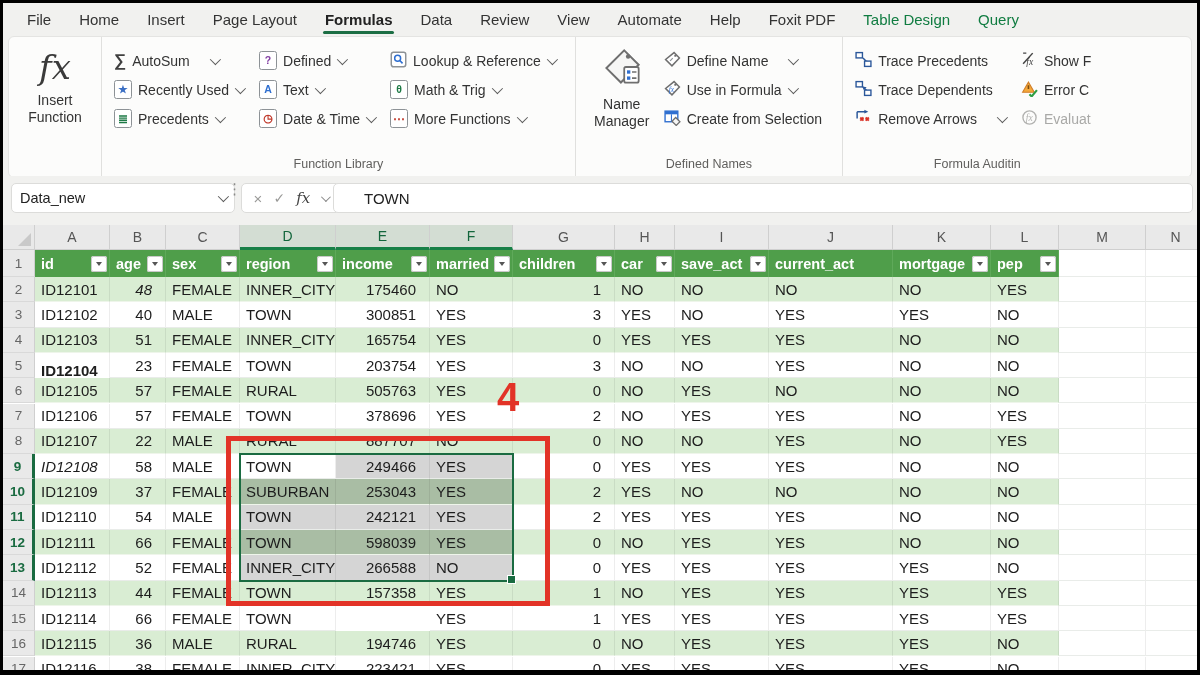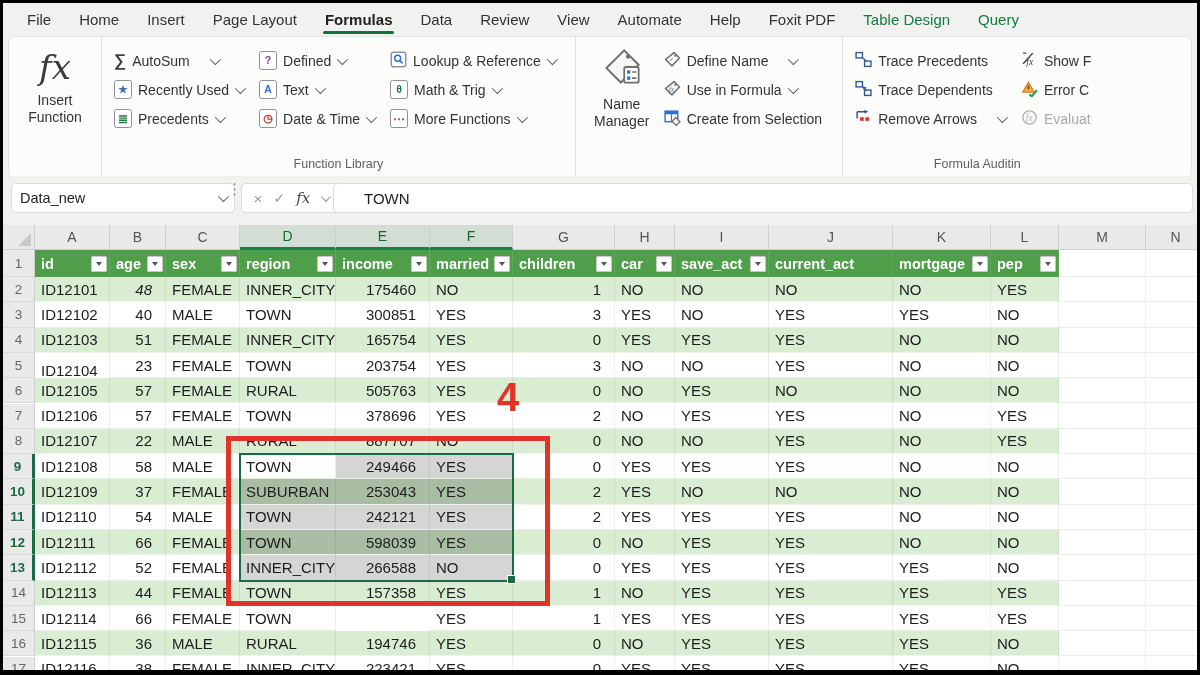--- a/index.html
+++ b/index.html
@@ -214,20 +214,21 @@
                 <span><svg class="icn" viewBox="0 0 16 16" width="17" height="17">
                     <rect x="1" y="2" width="12" height="10" fill="#fff" stroke="#2f6fd0" stroke-width="1.3"></rect>
                     <rect x="1" y="2" width="12" height="3" fill="#2f6fd0"></rect>
                     <line x1="7" y1="5" x2="7" y2="12" stroke="#2f6fd0" stroke-width="1"></line>
                     <path d="M11 8 L15 12 L11.5 15.5 L7.5 11.5 Z" fill="#f6f6f5" stroke="#6f6f6f" stroke-width="1.2"></path>
                   </svg></span>
                 <span>Create from Selection</span>
               </div>
             </div>
           </div>
+          <div class="rgroup-caption">Defined Names</div>
         </div>
         <div class="rgroup">
           <div class="rgroup-body">
             <div class="ribcol">
               <div class="ribbtn">
                 <span><svg class="icn" viewBox="0 0 16 16" width="17" height="17">
                     <rect x="1" y="1.5" width="6" height="5" fill="#fff" stroke="#2b579a" stroke-width="1.3"></rect>
                     <line x1="7.5" y1="6.5" x2="12" y2="11" stroke="#2b579a" stroke-width="1.4"></line>
                     <path d="M13.5 12.5 L9.5 11.8 L12.2 9 Z" fill="#2b579a"></path>
                     <rect x="9" y="9.5" width="6" height="5" fill="#fff" stroke="#2b579a" stroke-width="1.3"></rect>
@@ -446,21 +447,21 @@
           <div class="cell band" style="width: 60px; height: 25.3px;">YES</div>
           <div class="cell band" style="width: 94px; height: 25.3px;">YES</div>
           <div class="cell band" style="width: 124px; height: 25.3px;">YES</div>
           <div class="cell band" style="width: 98px; height: 25.3px;">NO</div>
           <div class="cell band" style="width: 68px; height: 25.3px;">NO</div>
           <div class="cell empty" style="width: 87px; height: 25.3px;"></div>
           <div class="cell empty" style="width: 60px; height: 25.3px;"></div>
         </div>
         <div class="trow" style="top: 127.9px; height: 25.3px;">
           <div class="rowhdr" style="width: 32px; height: 25.3px;">5</div>
-          <div class="cell" style="width: 75px; height: 37px;">ID12104</div>
+          <div class="cell" style="width: 75px; height: 37px; font-weight: bold;">ID12104</div>
           <div class="cell r" style="width: 56px; height: 25.3px;">23</div>
           <div class="cell" style="width: 74px; height: 25.3px;">FEMALE</div>
           <div class="cell" style="width: 96px; height: 25.3px;">TOWN</div>
           <div class="cell r" style="width: 94px; height: 25.3px;">203754</div>
           <div class="cell" style="width: 83px; height: 25.3px;">YES</div>
           <div class="cell r" style="width: 102px; height: 25.3px;">3</div>
           <div class="cell" style="width: 60px; height: 25.3px;">NO</div>
           <div class="cell" style="width: 94px; height: 25.3px;">NO</div>
           <div class="cell" style="width: 124px; height: 25.3px;">YES</div>
           <div class="cell" style="width: 98px; height: 25.3px;">NO</div>
@@ -514,21 +515,21 @@
           <div class="cell band" style="width: 60px; height: 25.3px;">NO</div>
           <div class="cell band" style="width: 94px; height: 25.3px;">NO</div>
           <div class="cell band" style="width: 124px; height: 25.3px;">YES</div>
           <div class="cell band" style="width: 98px; height: 25.3px;">NO</div>
           <div class="cell band" style="width: 68px; height: 25.3px;">YES</div>
           <div class="cell empty" style="width: 87px; height: 25.3px;"></div>
           <div class="cell empty" style="width: 60px; height: 25.3px;"></div>
         </div>
         <div class="trow" style="top: 229.1px; height: 25.3px;">
           <div class="rowhdr selrow" style="width: 32px; height: 25.3px;">9</div>
-          <div class="cell" style="width: 75px; height: 25.3px;">ID12108</div>
+          <div class="cell" style="width: 75px; height: 25.3px; font-style: italic;">ID12108</div>
           <div class="cell r" style="width: 56px; height: 25.3px;">58</div>
           <div class="cell" style="width: 74px; height: 25.3px;">MALE</div>
           <div class="cell activecell" style="width: 96px; height: 25.3px;">TOWN</div>
           <div class="cell r selcell" style="width: 94px; height: 25.3px;">249466</div>
           <div class="cell selcell" style="width: 83px; height: 25.3px;">YES</div>
           <div class="cell r" style="width: 102px; height: 25.3px;">0</div>
           <div class="cell" style="width: 60px; height: 25.3px;">YES</div>
           <div class="cell" style="width: 94px; height: 25.3px;">YES</div>
           <div class="cell" style="width: 124px; height: 25.3px;">YES</div>
           <div class="cell" style="width: 98px; height: 25.3px;">NO</div>

